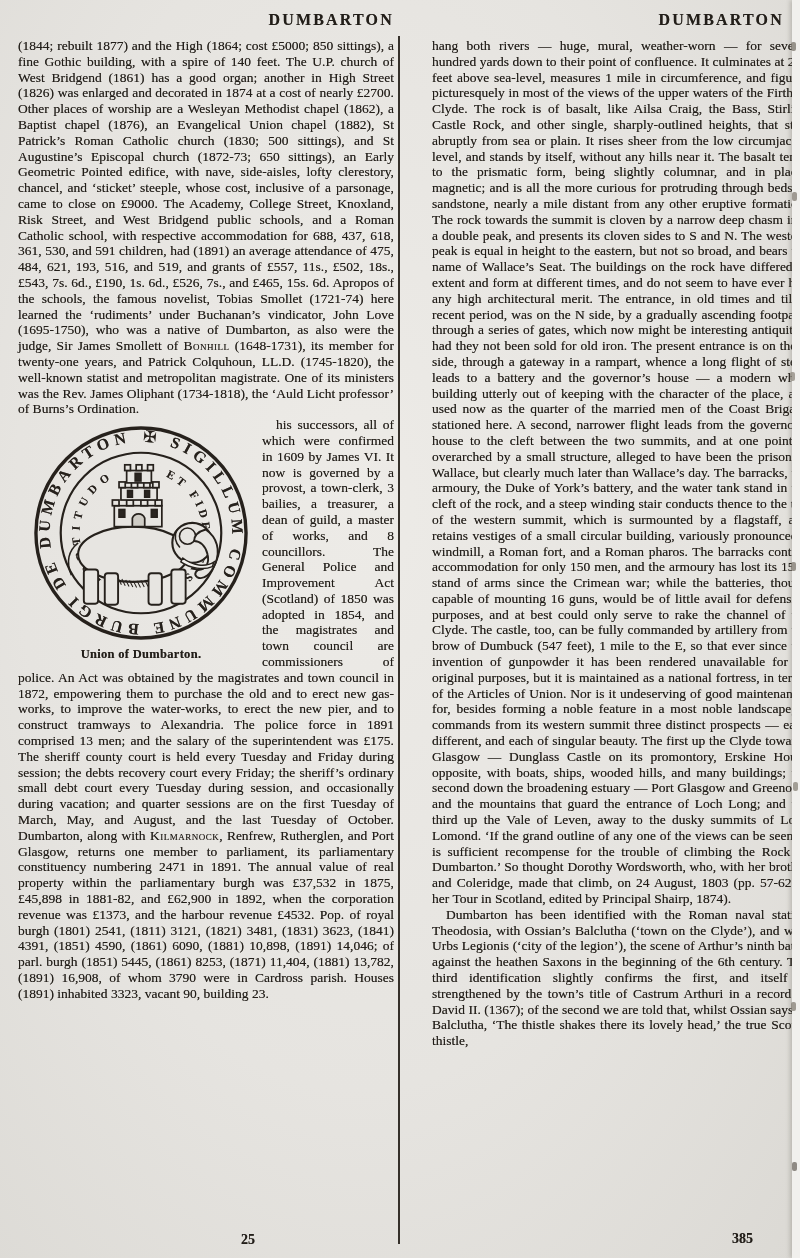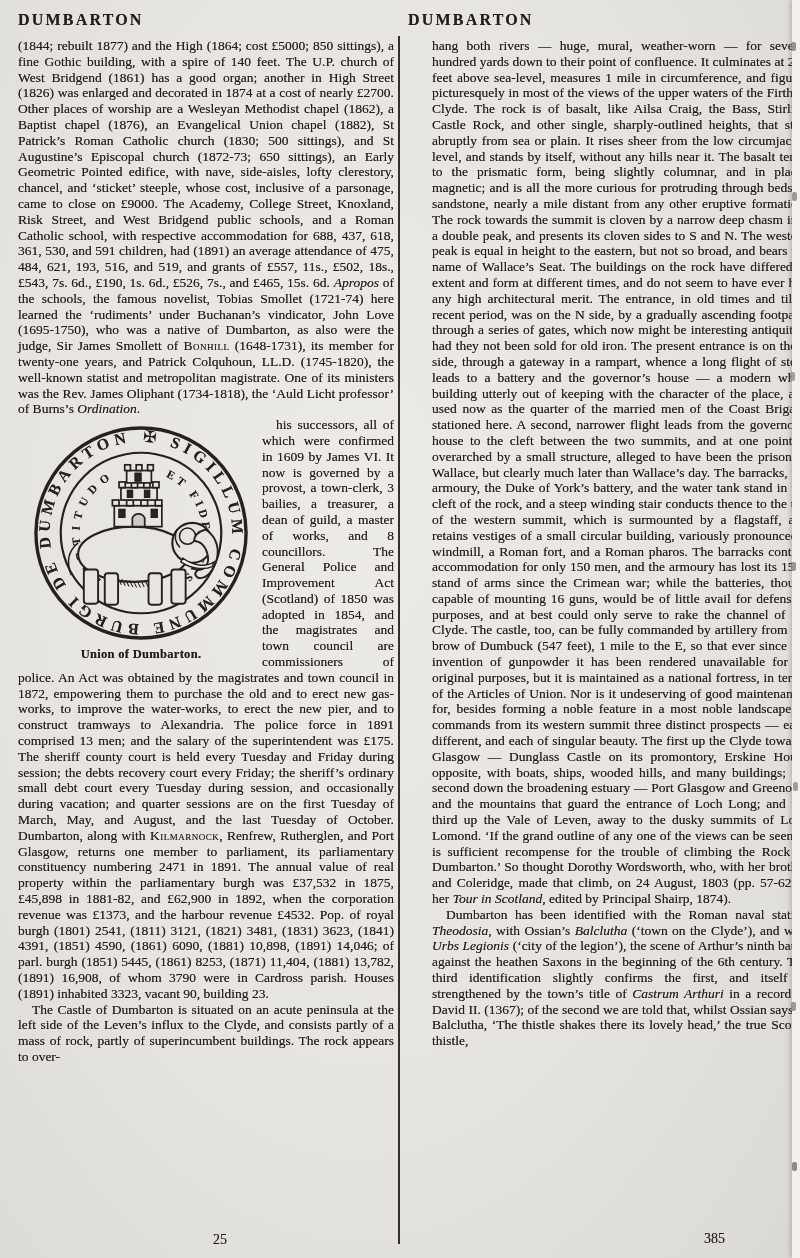--- a/index.html
+++ b/index.html
@@ -3,51 +3,52 @@
 <meta charset="utf-8">
 <style>
   html,body{margin:0;padding:0;}
   .page{
     position:relative; width:800px; height:1258px; overflow:hidden;
     background:radial-gradient(ellipse at 45% 40%, #edebe7 0%, #e6e4e0 55%, #dbd9d4 100%);
     font-family:"Liberation Serif","DejaVu Serif",serif;
     color:#221e19;
   }
   .running-head{
-    position:absolute; top:11px; width:376px; text-align:left;
+    position:absolute; top:11px; width:376px; text-align:right;
     font-weight:bold; font-size:16px; letter-spacing:2.2px;
     text-shadow:0 0 .5px rgba(25,20,15,.55);
   }
   .head-left{left:18px;} .head-right{left:408px;}
   .column-divider{
     position:absolute; left:398px; top:36px; width:2px; height:1208px;
     background:#35302a;
   }
   .column{
     position:absolute; top:38px; width:376px;
     font-size:13.5px; line-height:15.8px; text-align:justify;
     text-shadow:0 0 .45px rgba(30,25,20,.6);
   }
   .col-left{left:18px;} .col-right{left:432px;}
   .column p{margin:0; padding:0;}
   .column p.indent{text-indent:14px;}
-  .italic{font-style:italic;}
+  .italic{}
   .smallcaps{font-variant:small-caps; letter-spacing:.5px;}
   .seal-figure{
     float:left; width:224px; margin:5px 9px 5px 11px; display:block;
     text-align:center; text-indent:0; shape-margin:4px;
   }
   .seal-figure svg{display:block; margin:0 auto;}
   .seal-caption{
     display:block; margin-top:3px; font-size:12.5px; font-weight:bold;
     letter-spacing:.3px; text-indent:0;
   }
   .page-number{
-    position:absolute; font-weight:normal; font-size:14px;
+    position:absolute; font-weight:bold; font-size:14px;
     text-shadow:0 0 .5px rgba(25,20,15,.55);
+    margin-left:28px;
   }
   .pn-left{left:213px; top:1232px;} .pn-right{left:704px; top:1231px;}
   .page-edge{
     position:absolute; right:0; top:0; width:8px; height:100%;
     background:#f1f0ed; box-shadow:-2px 0 4px rgba(95,90,80,.28);
   }
   .edge-specks{
     position:absolute; left:791px; top:42px; width:5px; height:9px;
     background:#7a746b; border-radius:2px; opacity:.75;
     box-shadow:1px 150px 0 #847e74, -1px 330px 0 #8d877d, 0 520px 0 #7d776d,
@@ -124,21 +125,20 @@
             <rect x="-13" y="-74" width="26" height="13"></rect>
             <rect x="-15" y="-80" width="6" height="6"></rect>
                 <rect x="-3" y="-80" width="6" height="6"></rect>
             <rect x="9" y="-80" width="6" height="6"></rect>
             <rect x="-4" y="-71" width="6" height="8" fill="#2a2520"></rect>
           </g>
         </g>
       </svg>
       <span class="seal-caption">Union of Dumbarton.</span>
     </span><span>his successors, all of which were confirmed in 1609 by James VI. It now is governed by a provost, a town-clerk, 3 bailies, a treasurer, a dean of guild, a master of works, and 8 councillors. The General Police and Improvement Act (Scotland) of 1850 was adopted in 1854, and the magistrates and town council are commissioners of police. An Act was obtained by the magistrates and town council in 1872, empowering them to purchase the old and to erect new gas-works, to improve the water-works, to erect the new pier, and to construct tramways to Alexandria. The police force in 1891 comprised 13 men; and the salary of the superintendent was £175. The sheriff county court is held every Tuesday and Friday during session; the debts recovery court every Friday; the sheriff’s ordinary small debt court every Tuesday during session, and occasionally during vacation; and quarter sessions are on the first Tuesday of March, May, and August, and the last Tuesday of October. Dumbarton, along with </span><span class="smallcaps">Kilmarnock</span><span>, Renfrew, Rutherglen, and Port Glasgow, returns one member to parliament, its parliamentary constituency numbering 2471 in 1891. The annual value of real property within the parliamentary burgh was £37,532 in 1875, £45,898 in 1881-82, and £62,900 in 1892, when the corporation revenue was £1373, and the harbour revenue £4532. Pop. of royal burgh (1801) 2541, (1811) 3121, (1821) 3481, (1831) 3623, (1841) 4391, (1851) 4590, (1861) 6090, (1881) 10,898, (1891) 14,046; of parl. burgh (1851) 5445, (1861) 8253, (1871) 11,404, (1881) 13,782, (1891) 16,908, of whom 3790 were in Cardross parish. Houses (1891) inhabited 3323, vacant 90, building 23.</span></p>
-      <p class="indent"><span>The Castle of Dumbarton is situated on an acute peninsula at the left side of the Leven’s influx to the Clyde, and consists partly of a mass of rock, partly of superincumbent buildings. The rock appears to over-</span></p>
     </div>
   <div class="column col-right">
       <p><span>hang both rivers — huge, mural, weather-worn — for several hundred yards down to their point of confluence. It culminates at 200 feet above sea-level, measures 1 mile in circumference, and figures picturesquely in most of the views of the upper waters of the Firth of Clyde. The rock is of basalt, like Ailsa Craig, the Bass, Stirling Castle Rock, and other single, sharply-outlined heights, that start abruptly from sea or plain. It rises sheer from the low circumjacent level, and stands by itself, without any hills near it. The basalt tends to the prismatic form, being slightly columnar, and in places magnetic; and is all the more curious for protruding through beds of sandstone, nearly a mile distant from any other eruptive formation. The rock towards the summit is cloven by a narrow deep chasm into a double peak, and presents its cloven sides to S and N. The western peak is equal in height to the eastern, but not so broad, and bears the name of Wallace’s Seat. The buildings on the rock have differed in extent and form at different times, and do not seem to have ever had any high architectural merit. The entrance, in old times and till a recent period, was on the N side, by a gradually ascending footpath, through a series of gates, which now might be interesting antiquities had they not been sold for old iron. The present entrance is on the S side, through a gateway in a rampart, whence a long flight of steps leads to a battery and the governor’s house — a modern white building utterly out of keeping with the character of the place, and used now as the quarter of the married men of the Coast Brigade stationed here. A second, narrower flight leads from the governor’s house to the cleft between the two summits, and at one point is overarched by a small structure, alleged to have been the prison of Wallace, but clearly much later than Wallace’s day. The barracks, the armoury, the Duke of York’s battery, and the water tank stand in the cleft of the rock, and a steep winding stair conducts thence to the top of the western summit, which is surmounted by a flagstaff, and retains vestiges of a small circular building, variously pronounced a windmill, a Roman fort, and a Roman pharos. The barracks contain accommodation for only 150 men, and the armoury has lost its 1500 stand of arms since the Crimean war; while the batteries, though capable of mounting 16 guns, would be of little avail for defensive purposes, and at best could only serve to rake the channel of the Clyde. The castle, too, can be fully commanded by artillery from the brow of Dumbuck (547 feet), 1 mile to the E, so that ever since the invention of gunpowder it has been rendered unavailable for its original purposes, but it is maintained as a national fortress, in terms of the Articles of Union. Nor is it undeserving of good maintenance, for, besides forming a noble feature in a most noble landscape, it commands from its western summit three distinct prospects — each different, and each of singular beauty. The first up the Clyde towards Glasgow — Dunglass Castle on its promontory, Erskine House opposite, with boats, ships, wooded hills, and many buildings; the second down the broadening estuary — Port Glasgow and Greenock, and the mountains that guard the entrance of Loch Long; and the third up the Vale of Leven, away to the dusky summits of Loch Lomond. ‘If the grand outline of any one of the views can be seen, it is sufficient recompense for the trouble of climbing the Rock of Dumbarton.’ So thought Dorothy Wordsworth, who, with her brother and Coleridge, made that climb, on 24 August, 1803 (pp. 57-62 of her </span><span class="italic">Tour in Scotland</span><span>, edited by Principal Shairp, 1874).</span></p>
       <p class="indent"><span>Dumbarton has been identified with the Roman naval station </span><span class="italic">Theodosia</span><span>, with Ossian’s </span><span class="italic">Balclutha</span><span> (‘town on the Clyde’), and with </span><span class="italic">Urbs Legionis</span><span> (‘city of the legion’), the scene of Arthur’s ninth battle against the heathen Saxons in the beginning of the 6th century. The third identification slightly confirms the first, and itself is strengthened by the town’s title of </span><span class="italic">Castrum Arthuri</span><span> in a record of David II. (1367); of the second we are told that, whilst Ossian says of Balclutha, ‘The thistle shakes there its lovely head,’ the true Scotch thistle,</span></p>
     </div>
 
   <div class="page-number pn-left">25</div>
   <div class="page-number pn-right">385</div>
 
   <div class="page-edge"></div>

